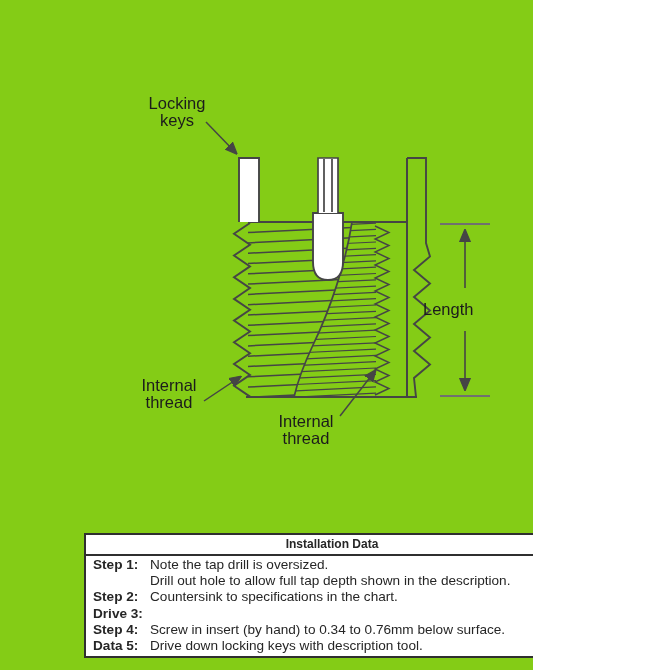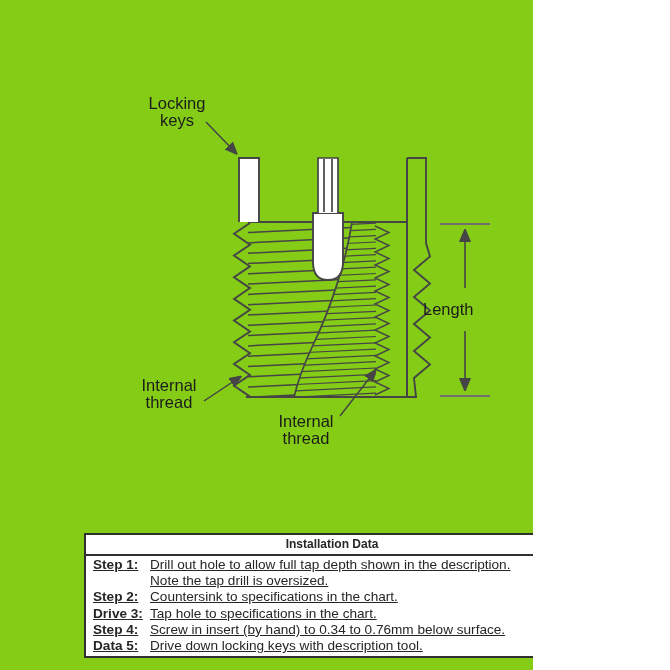--- a/index.html
+++ b/index.html
@@ -11,21 +11,21 @@
   svg *{stroke:var(--line,#454545);}
   svg .dim{stroke:var(--dim,#707070);}
   svg .nofill{fill:none;}
   svg .white{fill:#ffffff;}
   
   .itable{position:absolute;left:84px;top:533px;width:492px;background:#fff;
           border:2px solid var(--border,#2f2f2f);color:#262626;}
   .t-header{font-weight:bold;font-size:12px;line-height:17px;text-align:center;
             padding:1px 0;border-bottom:2px solid var(--border,#2f2f2f);}
   .t-body{padding:1px 0 2px 0;}
-  .t-row{display:flex;font-size:13.6px;line-height:16.2px;text-decoration:underline;}
+  .t-row{display:flex;font-size:13.6px;line-height:16.2px;}
   .t-label{font-weight:bold;width:50px;flex:none;padding-left:7px;}
   .t-text{flex:1;padding-left:7px;padding-right:2px;}
 </style>
 </head>
 <body>
 
 <div id="page" style="--line: #454545; --dim: #707070; --text: #1c1c1c; --border: #2f2f2f;">
 
   <svg width="670" height="525" viewBox="0 0 670 525">
     <defs>
@@ -143,35 +143,32 @@
     <div>Internal</div>
     <div>thread</div>
   </div>
 
   <div class="itable">
     <div class="t-header">Installation Data</div>
     <div class="t-body">
       <div class="t-row">
         <div class="t-label">Step 1:</div>
         <div class="t-text">
+          <div>Note the tap drill is oversized.</div>
           <div>Drill out hole to allow full tap depth shown in the description.</div>
-          <div>Note the tap drill is oversized.</div>
         </div>
       </div>
       <div class="t-row">
         <div class="t-label">Step 2:</div>
         <div class="t-text">
           <div>Countersink to specifications in the chart.</div>
         </div>
       </div>
       <div class="t-row">
         <div class="t-label">Drive 3:</div>
-        <div class="t-text">
-          <div>Tap hole to specifications in the chart.</div>
-        </div>
       </div>
       <div class="t-row">
         <div class="t-label">Step 4:</div>
         <div class="t-text">
           <div>Screw in insert (by hand) to 0.34 to 0.76mm below surface.</div>
         </div>
       </div>
       <div class="t-row">
         <div class="t-label">Data 5:</div>
         <div class="t-text">

